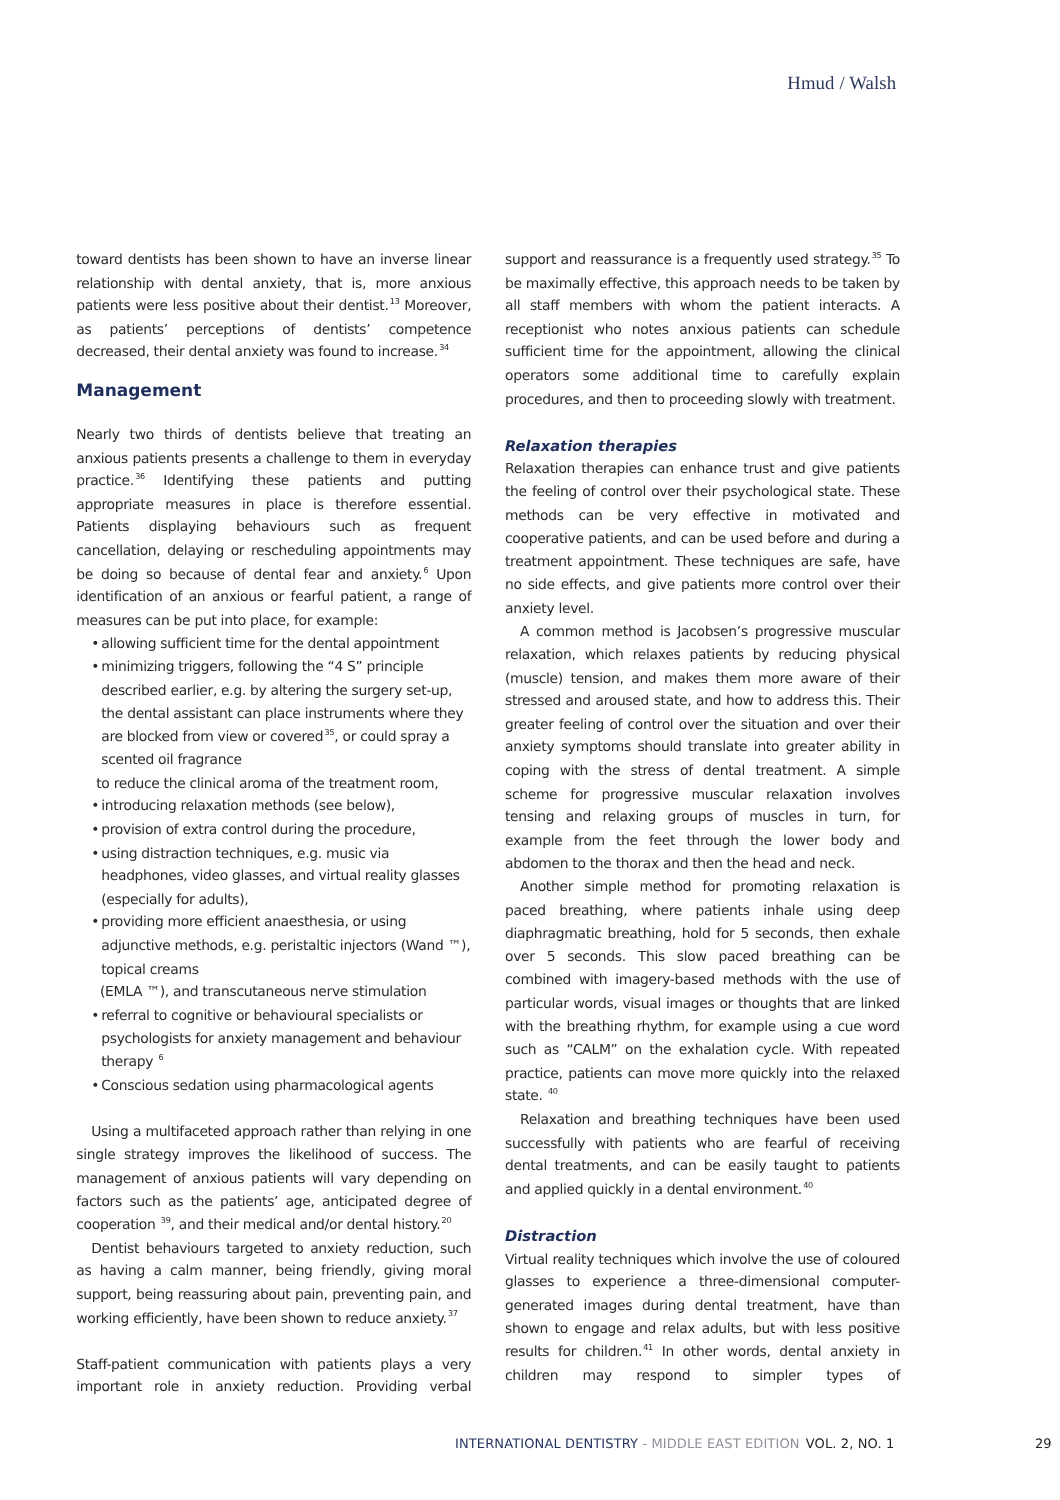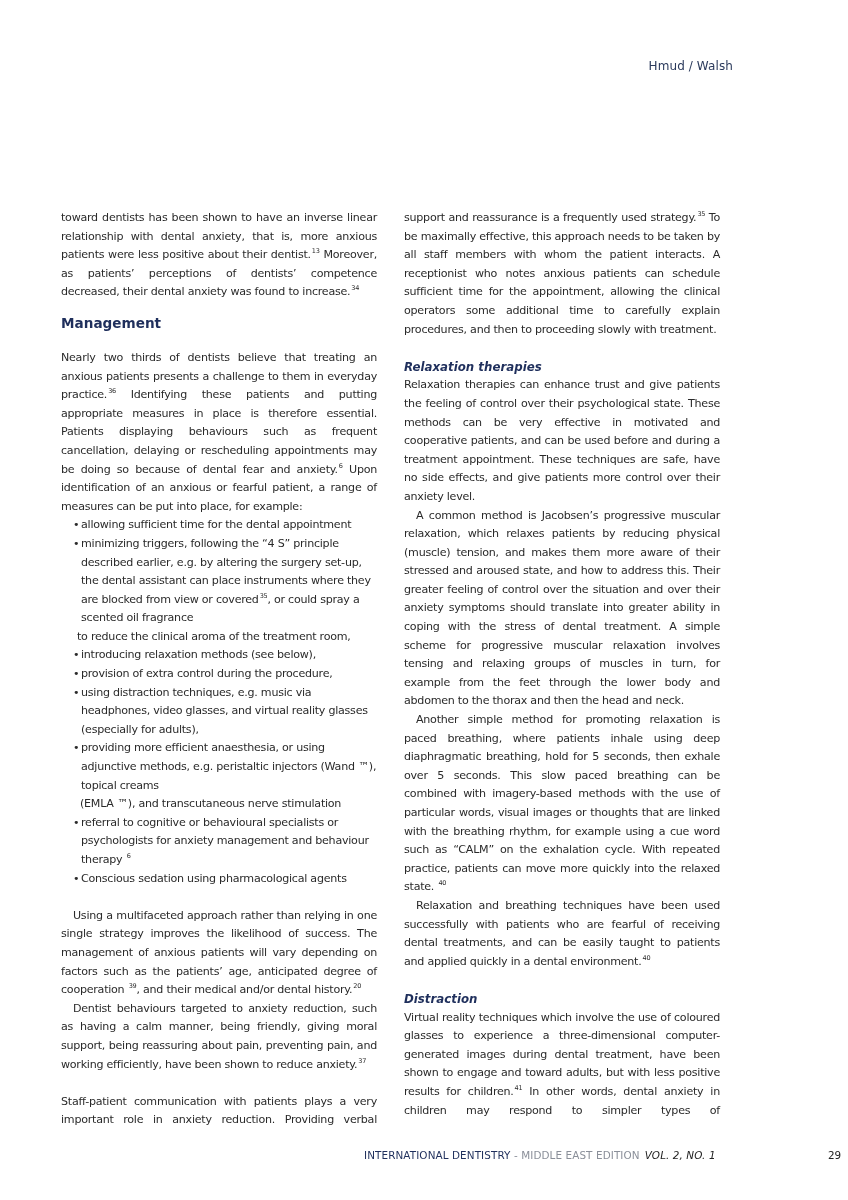--- a/index.html
+++ b/index.html
@@ -1,25 +1,25 @@
 <!DOCTYPE html>
 <html><head>
   <meta charset="utf-8">
   <style>
     html, body { margin: 0; padding: 0; background: #ffffff; }
     body {
       width: 848px; height: 1200px; position: relative; overflow: hidden;
       font-family: "DejaVu Sans", sans-serif; color: #222222;
     }
     .running-head {
-      position: absolute; top: 59px; right: 115px;
-      font-size: 12px; color: #2b3a5c; letter-spacing: 0.1px;
+      position: absolute; top: 59px; right: 131px;
+      font-size: 15px; color: #2b3a5c; letter-spacing: 0.1px; font-family: Liberation Serif, serif;
     }
     .col {
-      position: absolute; top: 209px; width: 316px;
+      position: absolute; top: 199px; width: 316px;
       font-size: 11.1px; line-height: 18.6px; letter-spacing: -0.25px;
       color: #2a2a2a;
     }
     .col.left { left: 61px; }
     .col.right { left: 404px; }
     .col p { margin: 0; text-align: justify; }
     .col p.indent { text-indent: 12px; }
     .col p.last { text-align-last: left; }
     sup { font-size: 6.5px; line-height: 0; vertical-align: 5px; margin-left: 1px; }
     h2.section {
@@ -35,21 +35,21 @@
     ul.measures li { position: relative; padding-left: 20px; text-align: left; }
     ul.measures li .bullet { position: absolute; left: 12px; top: 0; }
     ul.measures li.cont { padding-left: 16px; }
     ul.measures li.sub { padding-left: 19px; }
     .footer {
       position: absolute; top: 1149px; left: 364px;
       font-size: 10.4px; letter-spacing: 0.1px; white-space: nowrap;
     }
     .footer .journal { color: #1f2f5c; }
     .footer .edition { color: #8a8f99; }
-    .footer .volume { color: #222222; font-style: italic; margin-left: 5px; }
+    .footer .volume { color: #222222; margin-left: 5px; }
     .page-number {
       position: absolute; top: 1149px; left: 828px;
       font-size: 10.4px; color: #222222;
     }
   </style>
 </head>
 <body>
 
 <div class="running-head">Hmud / Walsh</div>
 
@@ -89,19 +89,19 @@
 
   <h3 class="subsection">Relaxation therapies</h3>
   <p class="last">Relaxation therapies can enhance trust and give patients the feeling of control over their psychological state. These methods can be very effective in motivated and cooperative patients, and can be used before and during a treatment appointment. These techniques are safe, have no side effects, and give patients more control over their anxiety level.</p>
   <p class="indent last">A common method is Jacobsen’s progressive muscular relaxation, which relaxes patients by reducing physical (muscle) tension, and makes them more aware of their stressed and aroused state, and how to address this. Their greater feeling of control over the situation and over their anxiety symptoms should translate into greater ability in coping with the stress of dental treatment. A simple scheme for progressive muscular relaxation involves tensing and relaxing groups of muscles in turn, for example from the feet through the lower body and abdomen to the thorax and then the head and neck.</p>
   <p class="indent last"><span>Another simple method for promoting relaxation is paced breathing, where patients inhale using deep diaphragmatic breathing, hold for 5 seconds, then exhale over 5 seconds. This slow paced breathing can be combined with imagery-based methods with the use of particular words, visual images or thoughts that are linked with the breathing rhythm, for example using a cue word such as “CALM” on the exhalation cycle. With repeated practice, patients can move more quickly into the relaxed state. </span><sup>40</sup></p>
   <p class="indent last"><span>Relaxation and breathing techniques have been used successfully with patients who are fearful of receiving dental treatments, and can be easily taught to patients and applied quickly in a dental environment.</span><sup>40</sup></p>
 
   <div class="gap"></div>
 
   <h3 class="subsection">Distraction</h3>
-  <p style="text-align-last: justify;"><span>Virtual reality techniques which involve the use of coloured glasses to experience a three-dimensional computer-generated images during dental treatment, have been shown to engage and toward adults, but with less positive results for children.</span><sup>41</sup><span> In other words, dental anxiety in children may respond to simpler types of</span></p>
+  <p style="text-align-last: justify;"><span>Virtual reality techniques which involve the use of coloured glasses to experience a three-dimensional computer-generated images during dental treatment, have than shown to engage and relax adults, but with less positive results for children.</span><sup>41</sup><span> In other words, dental anxiety in children may respond to simpler types of</span></p>
 </div>
 
 <div class="footer">
   <span class="journal">INTERNATIONAL DENTISTRY</span><span class="edition"> - MIDDLE EAST EDITION</span><span class="volume">VOL. 2, NO. 1</span>
 </div>
 <div class="page-number">29</div>
 
 </body></html>

